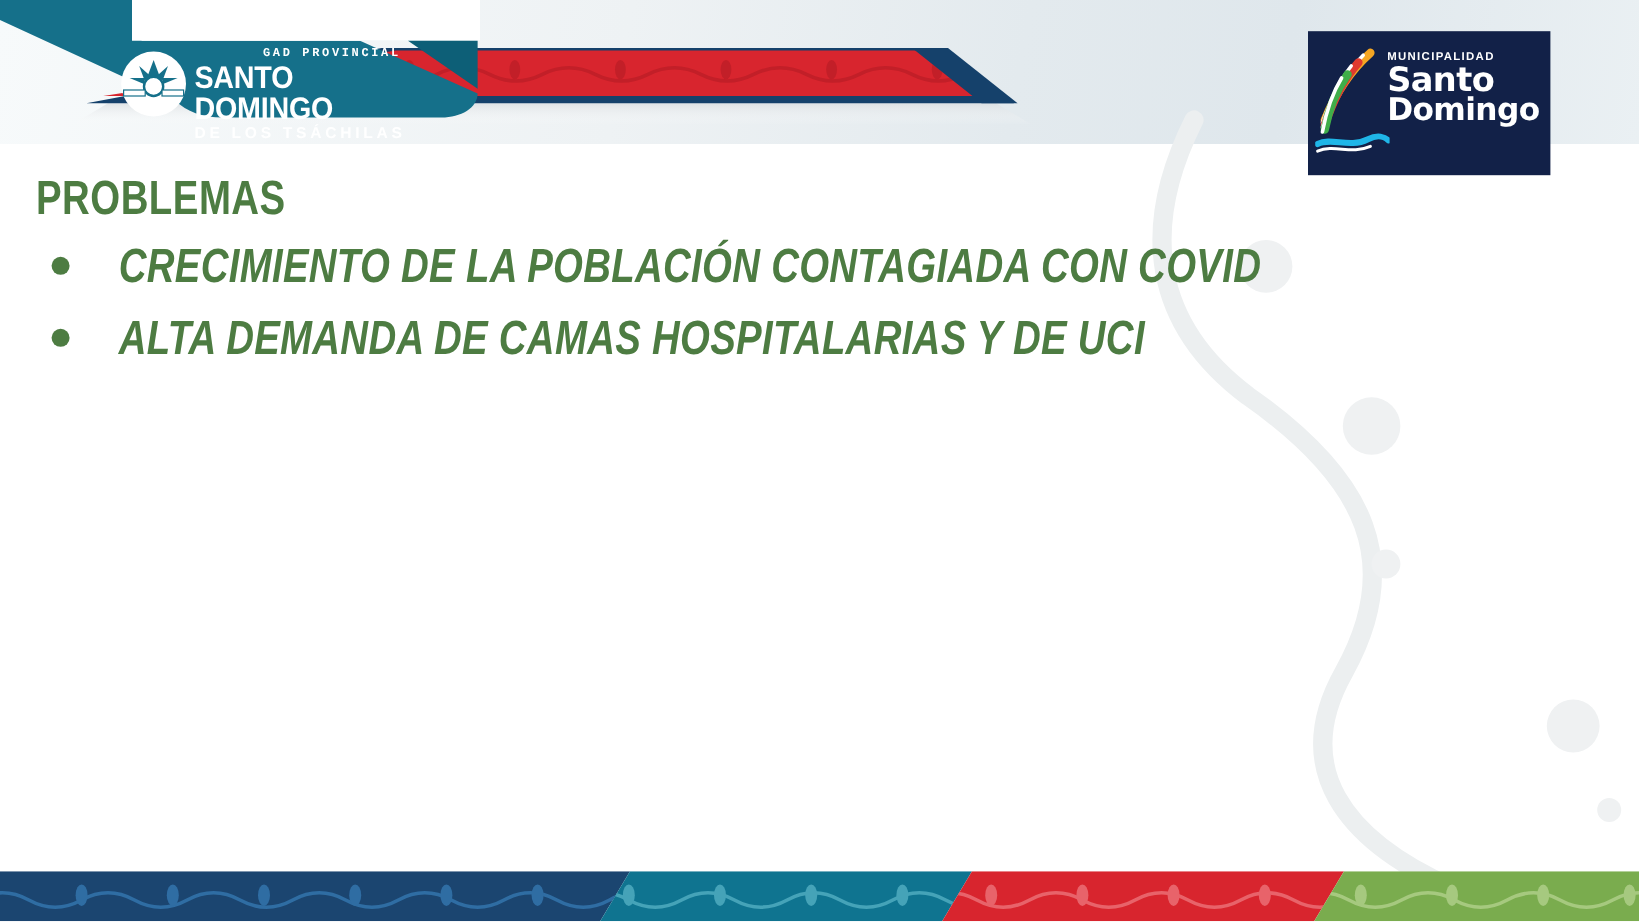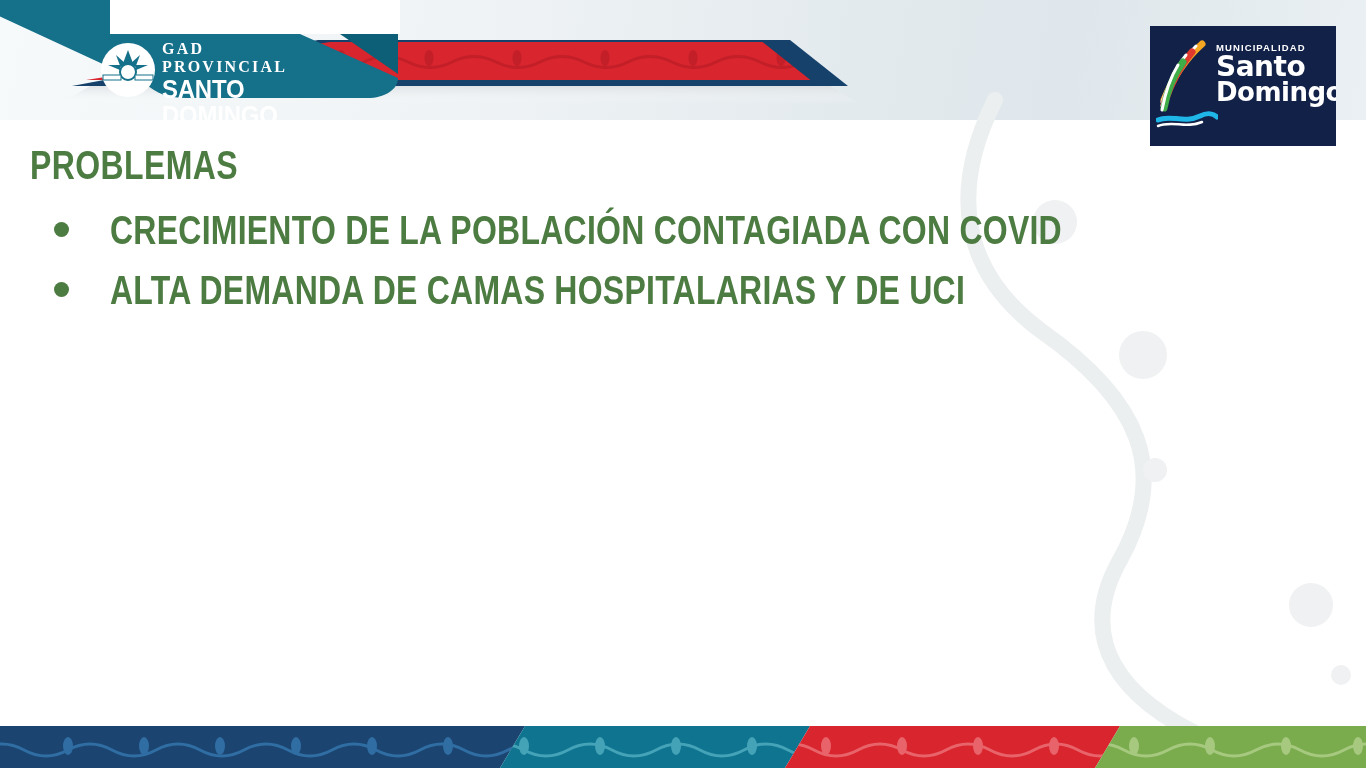--- a/index.html
+++ b/index.html
@@ -34,21 +34,21 @@
     font-weight:bold;
     font-size:40px;
     line-height:46px;
     letter-spacing:0.5px;
     color:#4d7c42;
     transform:scaleX(0.80);
     transform-origin:left center;
     white-space:nowrap;
     margin:0 0 4px 0;
   }
-  .bullets{list-style:none;margin:12px;padding:0;}
+  .bullets{list-style:none;margin:1px;padding:0;font-style:italic;}
   .bullet-row{
     position:relative;
     min-height:60px;
     padding-left:68px;
   }
   .dot{
     position:absolute;left:12px;top:22px;
     width:15px;height:15px;border-radius:50%;
     background:#4d7c42;
   }
@@ -60,23 +60,24 @@
     letter-spacing:0.3px;
     color:#4d7c42;
     transform:scaleX(0.80);
     transform-origin:left top;
     white-space:pre-line;
     width:125%;
   }
 
   
   .muni-logo{
-    position:absolute;left:1150px;top:26px;width:186px;height:120px;
+    position:absolute;left:1090px;top:26px;width:186px;height:120px;
     background:#122148;
     overflow:hidden;
+    padding-left:16px;
   }
   .muni-txt-wrap{position:absolute;left:66px;top:16px;}
   .muni-small{
     color:#ffffff;font-size:9.5px;font-weight:bold;letter-spacing:1.1px;
     font-family:"Liberation Sans",sans-serif;margin:0 0 1px 0;
   }
   .muni-big1,.muni-big2{
     color:#ffffff;font-weight:bold;
     font-family:"DejaVu Sans",sans-serif;
     letter-spacing:-0.5px;margin:0;
@@ -165,22 +166,22 @@
           <path d="M16,13 L20.5,25 L26,22 Z"></path>
           <path d="M48,23 L36,28 L35,23 Z"></path>
           <path d="M8,23 L20,28 L21,23 Z"></path>
         </g>
         <circle cx="28" cy="30" r="8" fill="#ffffff" stroke="#15708a" stroke-width="2"></circle>
         <rect x="3" y="33" width="18" height="5" fill="#ffffff" stroke="#15708a" stroke-width="1"></rect>
         <rect x="35" y="33" width="18" height="5" fill="#ffffff" stroke="#15708a" stroke-width="1"></rect>
         <path d="M6,44 A27,27 0 0,0 50,44 Z" fill="#15708a" opacity="0"></path>
       </svg>
       <div style="position:absolute;left:62px;top:-2px;">
-        <div style="color:#ffffff;font-size:16px;font-weight:bold;letter-spacing:2.2px;
-                    font-family:Liberation Serif, serif;width:172px;">GAD PROVINCIAL</div>
+        <div style="color:#ffffff;font-size:10px;font-weight:bold;letter-spacing:2.2px;
+                    font-family:Liberation Mono, monospace;text-align:right;width:172px;">GAD PROVINCIAL</div>
         <div style="color:#ffffff;font-size:26px;font-weight:bold;letter-spacing:-0.2px;line-height:26px;
                     font-family:'Liberation Sans Narrow','Liberation Sans',sans-serif;
                     transform:scaleX(0.92);transform-origin:left top;">SANTO DOMINGO</div>
         <div style="color:#ffffff;font-size:13px;font-weight:bold;letter-spacing:3.1px;line-height:15px;
                     font-family:'Liberation Sans',sans-serif;">DE LOS TSÁCHILAS</div>
       </div>
     </div>
   </div>
 
   <div class="muni-logo">

